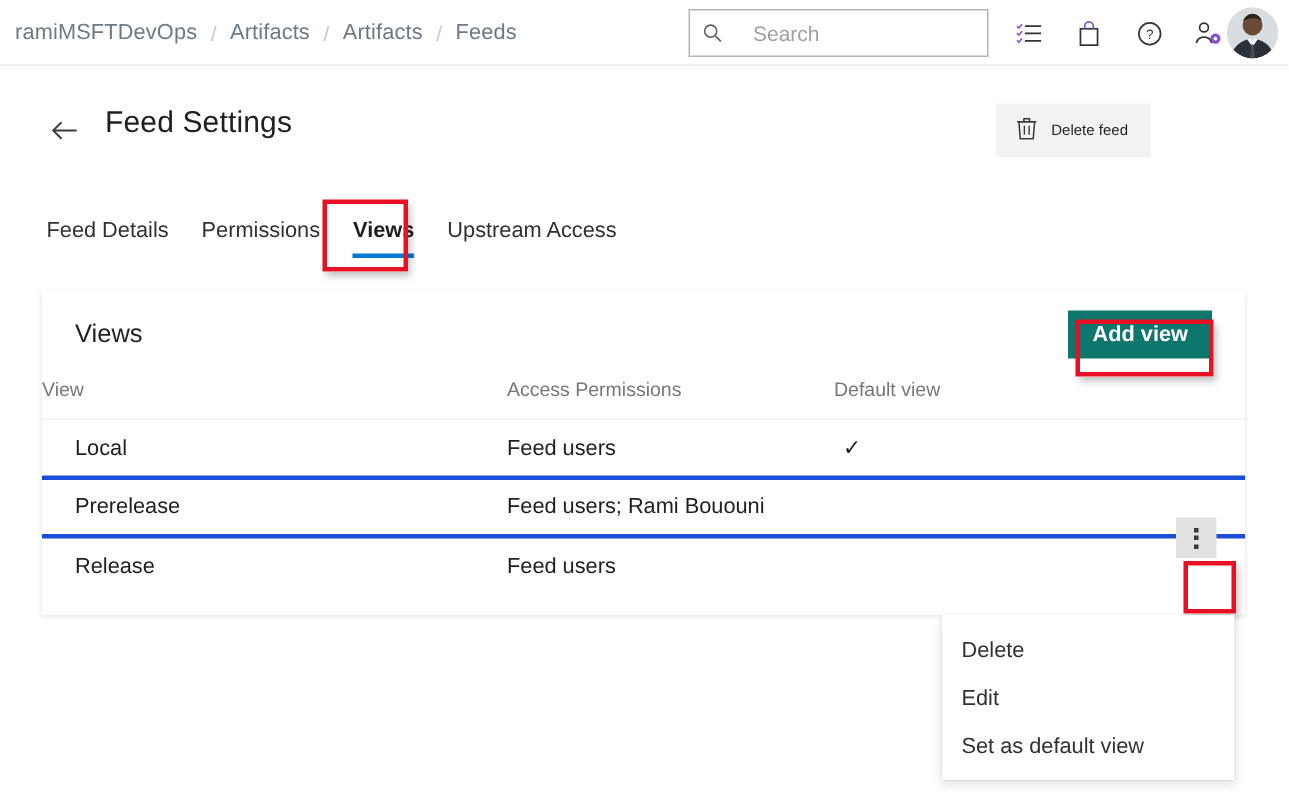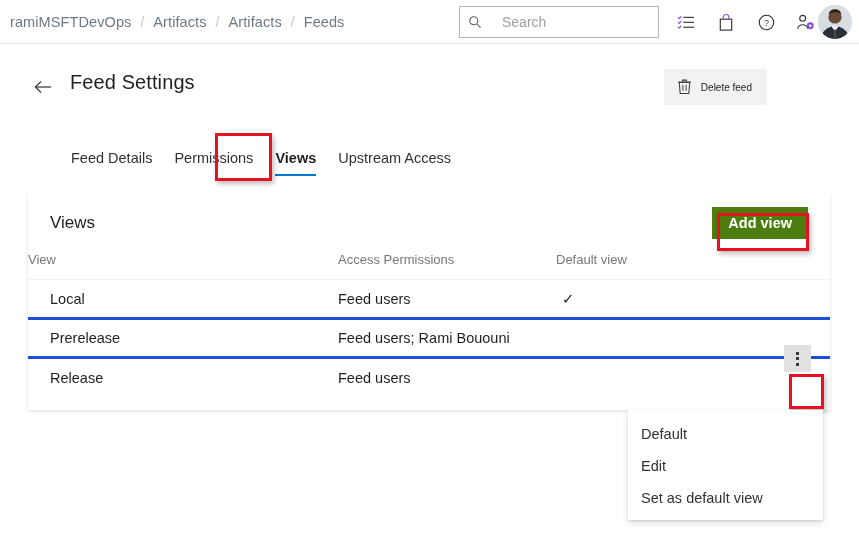--- a/index.html
+++ b/index.html
@@ -62,21 +62,21 @@
   .delete-feed-btn {
     position: absolute; right: 27px; top: 7px; height: 36px;
     background: #f3f2f1; border: none; display: flex; align-items: center;
     gap: 9px; padding: 0 15px 0 13px; cursor: pointer;
     font-size: 10px; color: #201f1e; font-family: "Liberation Sans", sans-serif;
   }
 
   
   .tabs {
     position: absolute; left: 0; top: 138px; width: 693px; height: 40px;
-    display: flex; align-items: flex-end; padding-left: 60px; gap: 0px;
+    display: flex; align-items: center; padding-left: 20px; gap: 0px;
   }
   .tab {
     position: relative; font-size: 14.5px; color: #323130; padding: 3px 11px 12px 11px;
     cursor: pointer; white-space: nowrap;
   }
   .tab.active { color: #201f1e; font-weight: 600; }
   .tab.active .tab-underline {
     position: absolute; left: 11px; right: 11px; bottom: 2px; height: 2.5px; background: #0078d4;
   }
   .annot-views {
@@ -89,21 +89,21 @@
   .card {
     position: absolute; left: 28px; top: 193px; width: 802px; height: 217px;
     background: #fff; box-shadow: 0 1.6px 3.6px rgba(0,0,0,.13), 0 .3px .9px rgba(0,0,0,.10);
   }
   .card-head { position: relative; height: 59px; }
   .card-title {
     position: absolute; left: 22px; top: 20px; font-size: 17px; color: #201f1e; font-weight: 400;
   }
   .add-view-btn {
     position: absolute; right: 22px; top: 14px; height: 32px; min-width: 88px;
-    background: #4d7c0f; border: none; color: #fff; font-size: 14.5px; font-weight: 600;
+    background: #0f766e; border: none; color: #fff; font-size: 14.5px; font-weight: 600;
     cursor: pointer; padding: 0 16px; font-family: "Liberation Sans", sans-serif;
   }
   .annot-add-view {
     position: absolute; left: 717px; top: 213px; width: 92px; height: 38px;
     border: 3px solid #e81123; pointer-events: none;
     box-shadow: 2px 3px 5px rgba(0,0,0,.25);
   }
 
   .tbl { width: 100%; border-collapse: collapse; table-layout: fixed; }
   .tbl th {
@@ -304,18 +304,18 @@
             </button>
           </td>
         </tr>
       </tbody>
     </table>
   </div>
   <div class="annot-add-view"></div>
   <div class="annot-kebab"></div>
 
   <div class="ctx-menu">
-    <div class="ctx-item">Default</div>
+    <div class="ctx-item">Delete</div>
     <div class="ctx-item">Edit</div>
     <div class="ctx-item">Set as default view</div>
   </div>
 
 </div>
 
 </body></html>

